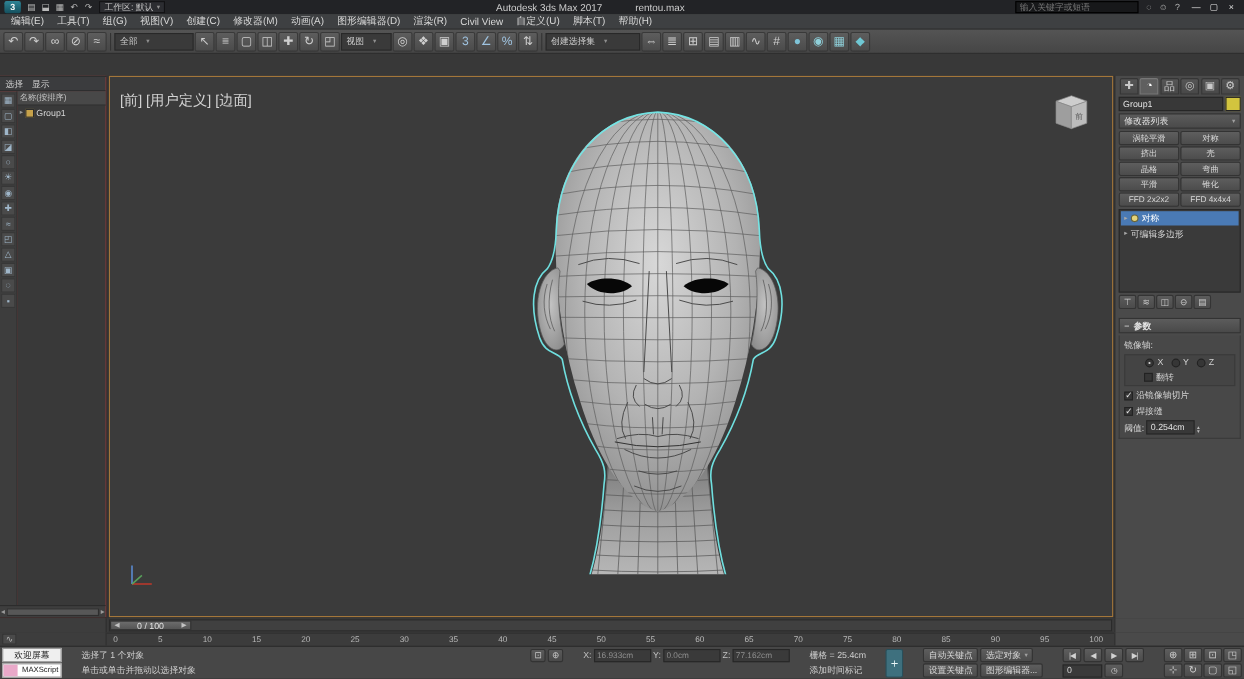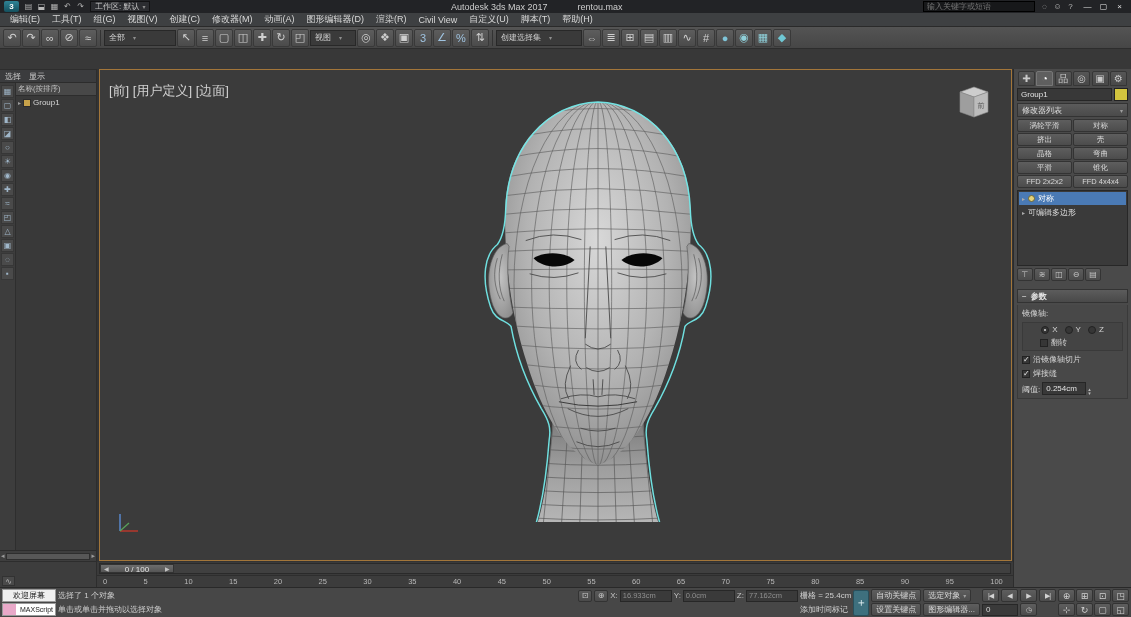--- a/index.html
+++ b/index.html
@@ -96,21 +96,21 @@
   .ruler-row{height:12px;display:flex;flex:0 0 auto;background:#3a3a3a}
   .lspace{width:97px;flex:0 0 auto;background:#3d3d3d;border-right:1px solid #2d2d2d}
   .rspace{width:118px;flex:0 0 auto;background:#4a4a4a;border-left:1px solid #2d2d2d}
   .groove{flex:1;position:relative;margin:1px 2px;background:#404040;border:1px solid #2a2a2a;display:flex;align-items:center}
   .handle{display:flex;gap:16px;height:100%;padding:0 3px;background:linear-gradient(#6d6d6d,#555);border:1px solid #333;font-size:8px;color:#e6e6e6}
   .handle .arr{font-size:6px;color:#c2c2c2}
   .ruler{flex:1;display:flex;align-items:center;justify-content:space-between;padding:0 10px 0 6px;background:#3c3c3c;border-top:1px solid #2e2e2e;color:#b8b8b8;font-size:7.5px}
   .mini-curve{width:13px;height:10px;margin:1px 0 0 2px;display:flex;align-items:center;justify-content:center;background:#4a4a4a;border:1px solid #323232;color:#bdbdbd;font-size:8px;flex:0 0 auto}
 
   
-  .sb{height:30px;flex:0 0 auto;background:#474747;border-top:1px solid #292929;display:flex;align-items:flex-end;gap:2px;padding:1px 2px;font-size:8px}
+  .sb{height:30px;flex:0 0 auto;background:#474747;border-top:1px solid #292929;display:flex;align-items:flex-end;gap:18px;padding:1px 2px;font-size:8px}
   .sb-col{display:flex;flex-direction:column;gap:1px;justify-content:center}
   .sb-cell{height:13px;display:flex;align-items:center;gap:2px}
   .welcome{width:54px;background:#efefef;color:#1c1c1c;justify-content:center;border:1px solid #9a9a9a}
   .listener{width:54px;background:#fff;border:1px solid #9a9a9a;color:#222;overflow:hidden}
   .listener .pink{width:13px;height:100%;background:#e9a9c9;flex:0 0 auto}
   .statcol{flex:1;min-width:120px;color:#cfcfcf}
   .sicon{width:14px;height:12px;display:flex;align-items:center;justify-content:center;background:linear-gradient(#5a5a5a,#4a4a4a);border:1px solid #333;border-radius:2px;color:#c6c6c6;font-size:8px}
   .coord-label{color:#c3c3c3}
   .coord-field{width:52px;height:12px;background:#3a3a3a;border:1px solid #272727;color:#8f8f8f;font-size:7.5px;padding:0 2px;font-family:inherit}
   .gridtxt{color:#cfcfcf;white-space:nowrap}

